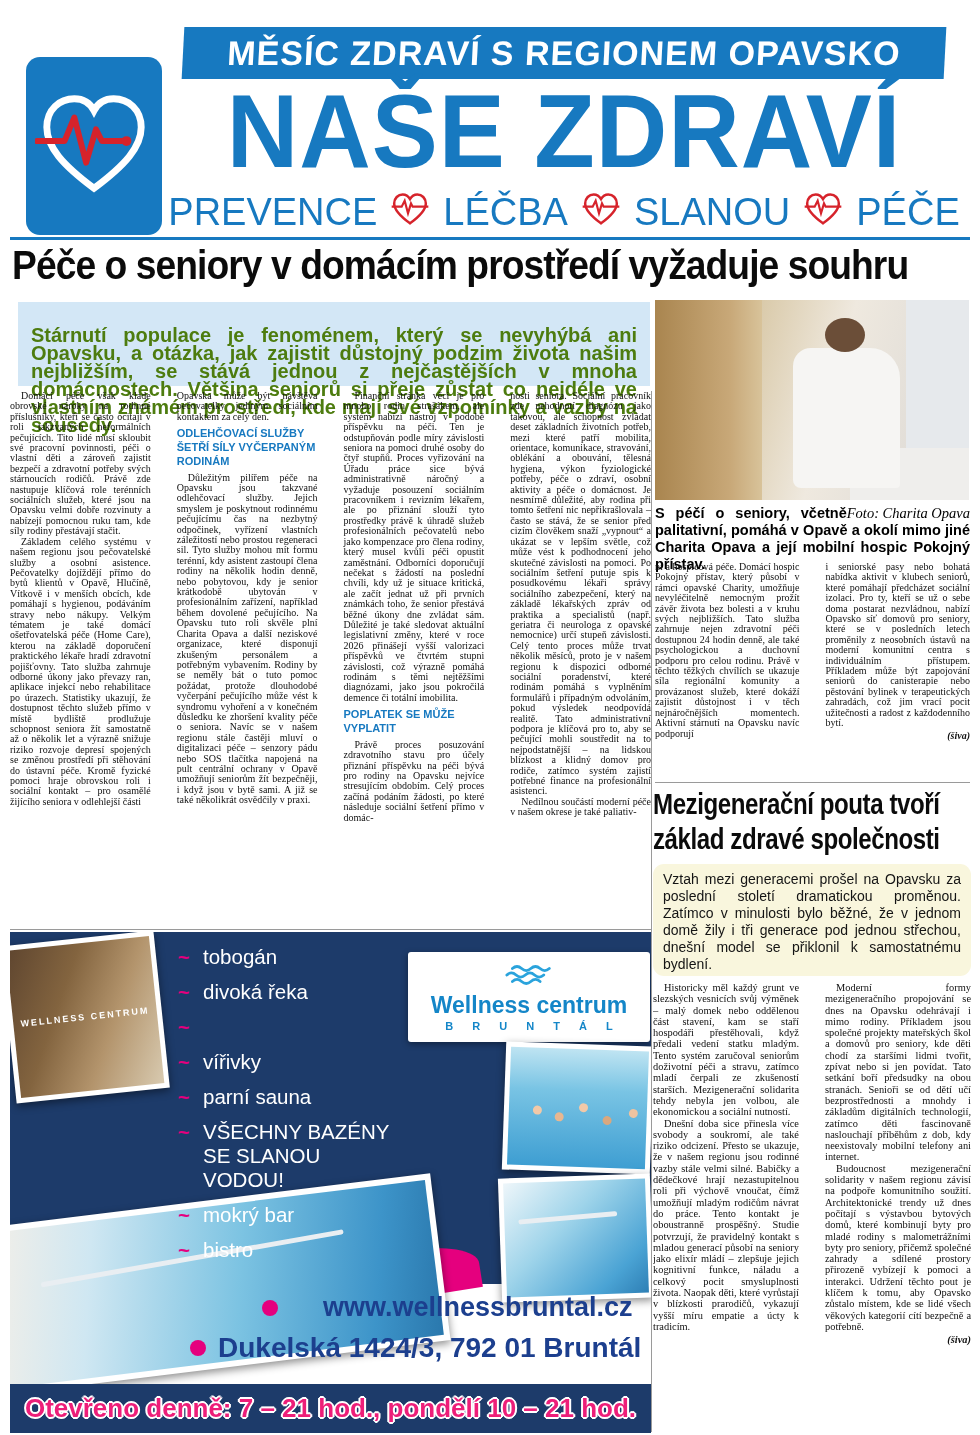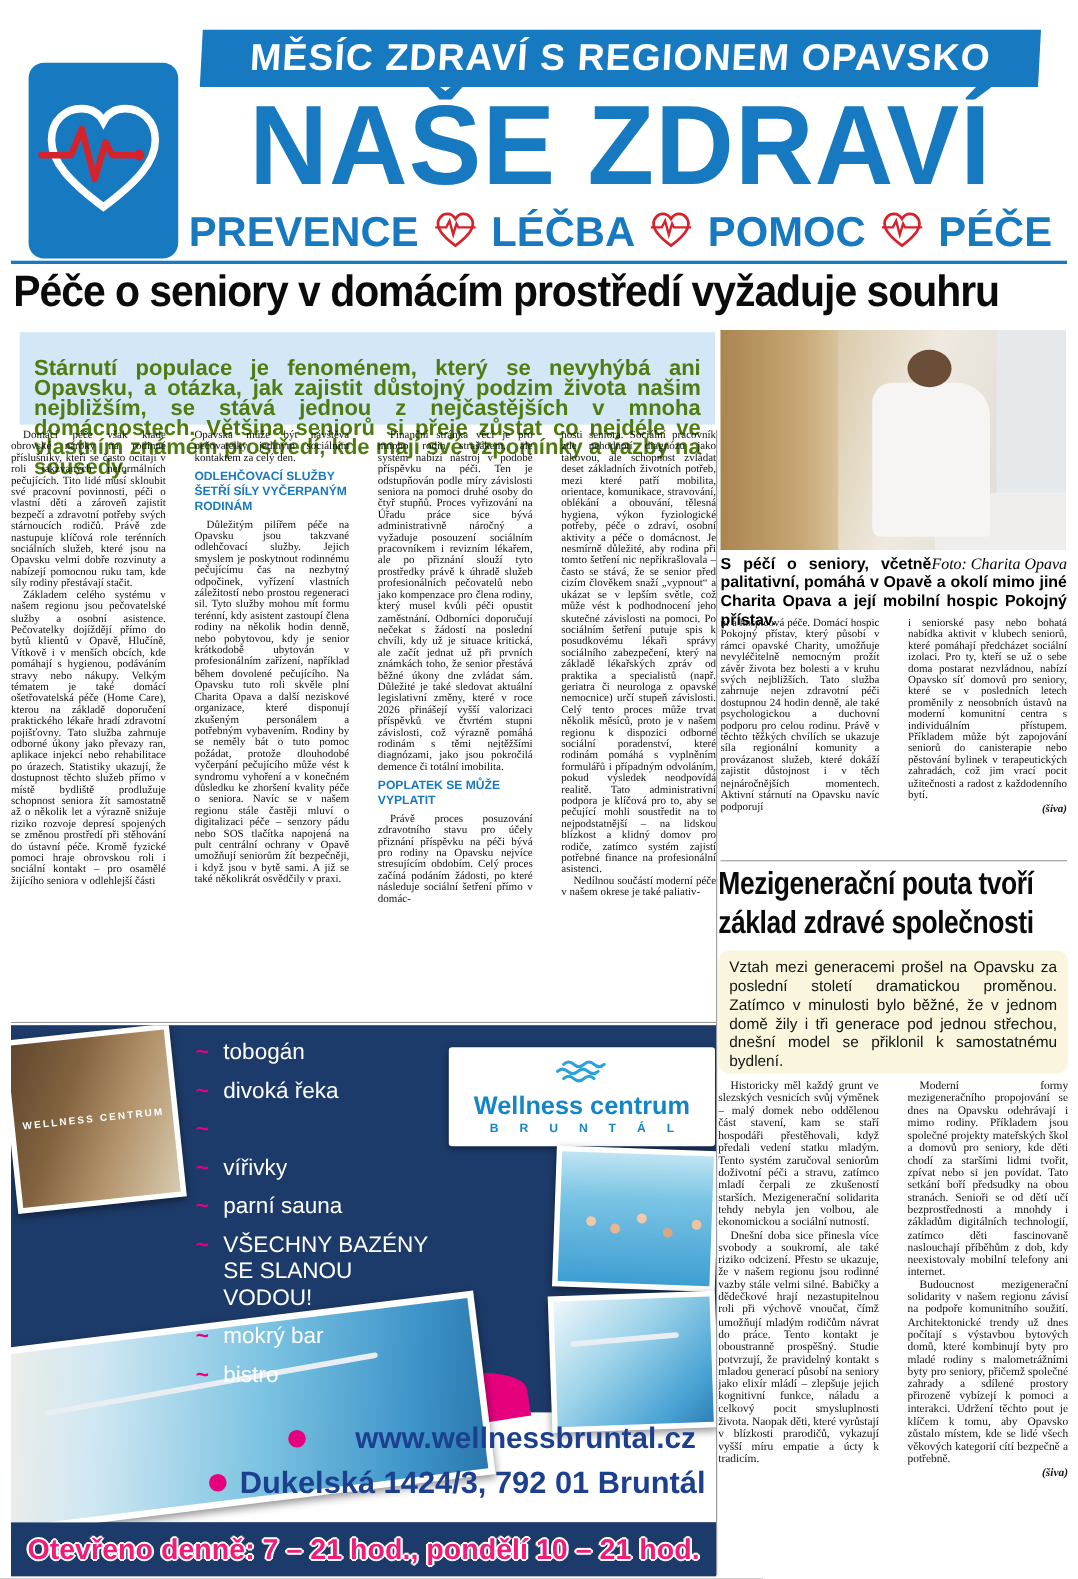--- a/index.html
+++ b/index.html
@@ -15,21 +15,21 @@
     background:var(--blue); border-radius:14px; display:flex; align-items:center; justify-content:center;}
   .topstrip{position:absolute; left:183px; top:27px; width:762px; height:52px; background:var(--blue);
     transform:skewX(-3deg); display:flex; align-items:center; justify-content:center;
     color:#fff; font-weight:700; font-size:34px; letter-spacing:1px; white-space:nowrap;}
   .mast-title{position:absolute; left:183px; top:74px; width:762px; height:116px;
     display:flex; align-items:center; justify-content:center;
     color:var(--blue); font-weight:700; font-size:99px; letter-spacing:1px; white-space:nowrap;
     transform:scaleY(1.04);}
   .tagline{position:absolute; left:183px; top:188px; width:762px; height:48px;
     display:flex; align-items:center; justify-content:center; gap:13px;
-    color:var(--blue); font-weight:700; font-size:38px; white-space:nowrap;}
+    color:var(--blue); font-weight:400; font-size:38px; white-space:nowrap;}
   .mast-rule{position:absolute; left:10px; top:237px; width:960px; height:3px; background:var(--blue);}
 
   
   .headline1{position:absolute; left:12px; top:243px; width:956px; white-space:nowrap;
     font-size:40px; font-weight:700; letter-spacing:-1px; color:#0b0b0b;
     transform:scaleX(0.93); transform-origin:0 0;}
   .lead1{position:absolute; left:18px; top:302px; width:632px; height:84px; background:var(--leadbg);
     padding:24px 13px; font-size:20px; line-height:18px; font-weight:700; text-align:justify; color:#4d7c0f;}
 
   .photo1{position:absolute; left:655px; top:300px; width:314px; height:200px; overflow:hidden;
@@ -132,21 +132,21 @@
     <span>PREVENCE</span>
     <span><svg width="40" height="37" viewBox="0 0 24 22">
           <path d="M12 20.5 C5.8 16 2.5 12.4 2.5 8.6 C2.5 5.4 4.9 3.2 7.6 3.2 c1.9 0 3.4 1 4.4 2.7 c1 -1.7 2.5 -2.7 4.4 -2.7 c2.7 0 5.1 2.2 5.1 5.4 c0 3.8 -3.3 7.4 -9.5 11.9 z" fill="#fff" stroke="#d6232b" stroke-width="1.5"></path>
           <polyline points="1,10.5 7,10.5 8.8,7 10.8,14.5 12.6,8.5 13.6,10.5 23,10.5" fill="none" stroke="#d6232b" stroke-width="1.3"></polyline>
         </svg></span>
     <span>LÉČBA</span>
     <span><svg width="40" height="37" viewBox="0 0 24 22">
           <path d="M12 20.5 C5.8 16 2.5 12.4 2.5 8.6 C2.5 5.4 4.9 3.2 7.6 3.2 c1.9 0 3.4 1 4.4 2.7 c1 -1.7 2.5 -2.7 4.4 -2.7 c2.7 0 5.1 2.2 5.1 5.4 c0 3.8 -3.3 7.4 -9.5 11.9 z" fill="#fff" stroke="#d6232b" stroke-width="1.5"></path>
           <polyline points="1,10.5 7,10.5 8.8,7 10.8,14.5 12.6,8.5 13.6,10.5 23,10.5" fill="none" stroke="#d6232b" stroke-width="1.3"></polyline>
         </svg></span>
-    <span>POMOC</span>
+    <span>SLANOU</span>
     <span><svg width="40" height="37" viewBox="0 0 24 22">
           <path d="M12 20.5 C5.8 16 2.5 12.4 2.5 8.6 C2.5 5.4 4.9 3.2 7.6 3.2 c1.9 0 3.4 1 4.4 2.7 c1 -1.7 2.5 -2.7 4.4 -2.7 c2.7 0 5.1 2.2 5.1 5.4 c0 3.8 -3.3 7.4 -9.5 11.9 z" fill="#fff" stroke="#d6232b" stroke-width="1.5"></path>
           <polyline points="1,10.5 7,10.5 8.8,7 10.8,14.5 12.6,8.5 13.6,10.5 23,10.5" fill="none" stroke="#d6232b" stroke-width="1.3"></polyline>
         </svg></span>
     <span>PÉČE</span>
   </div>
   <div class="mast-rule"></div>
 
   <h1 class="headline1">Péče o seniory v domácím prostředí vyžaduje souhru</h1>
   <div class="lead1">Stárnutí populace je fenoménem, který se nevyhýbá ani Opavsku, a otázka, jak zajistit důstojný podzim života našim nejbližším, se stává jednou z nejčastějších v mnoha domácnostech. Většina seniorů si přeje zůstat co nejdéle ve vlastním známém prostředí, kde mají své vzpomínky a vazby na sousedy.</div>

